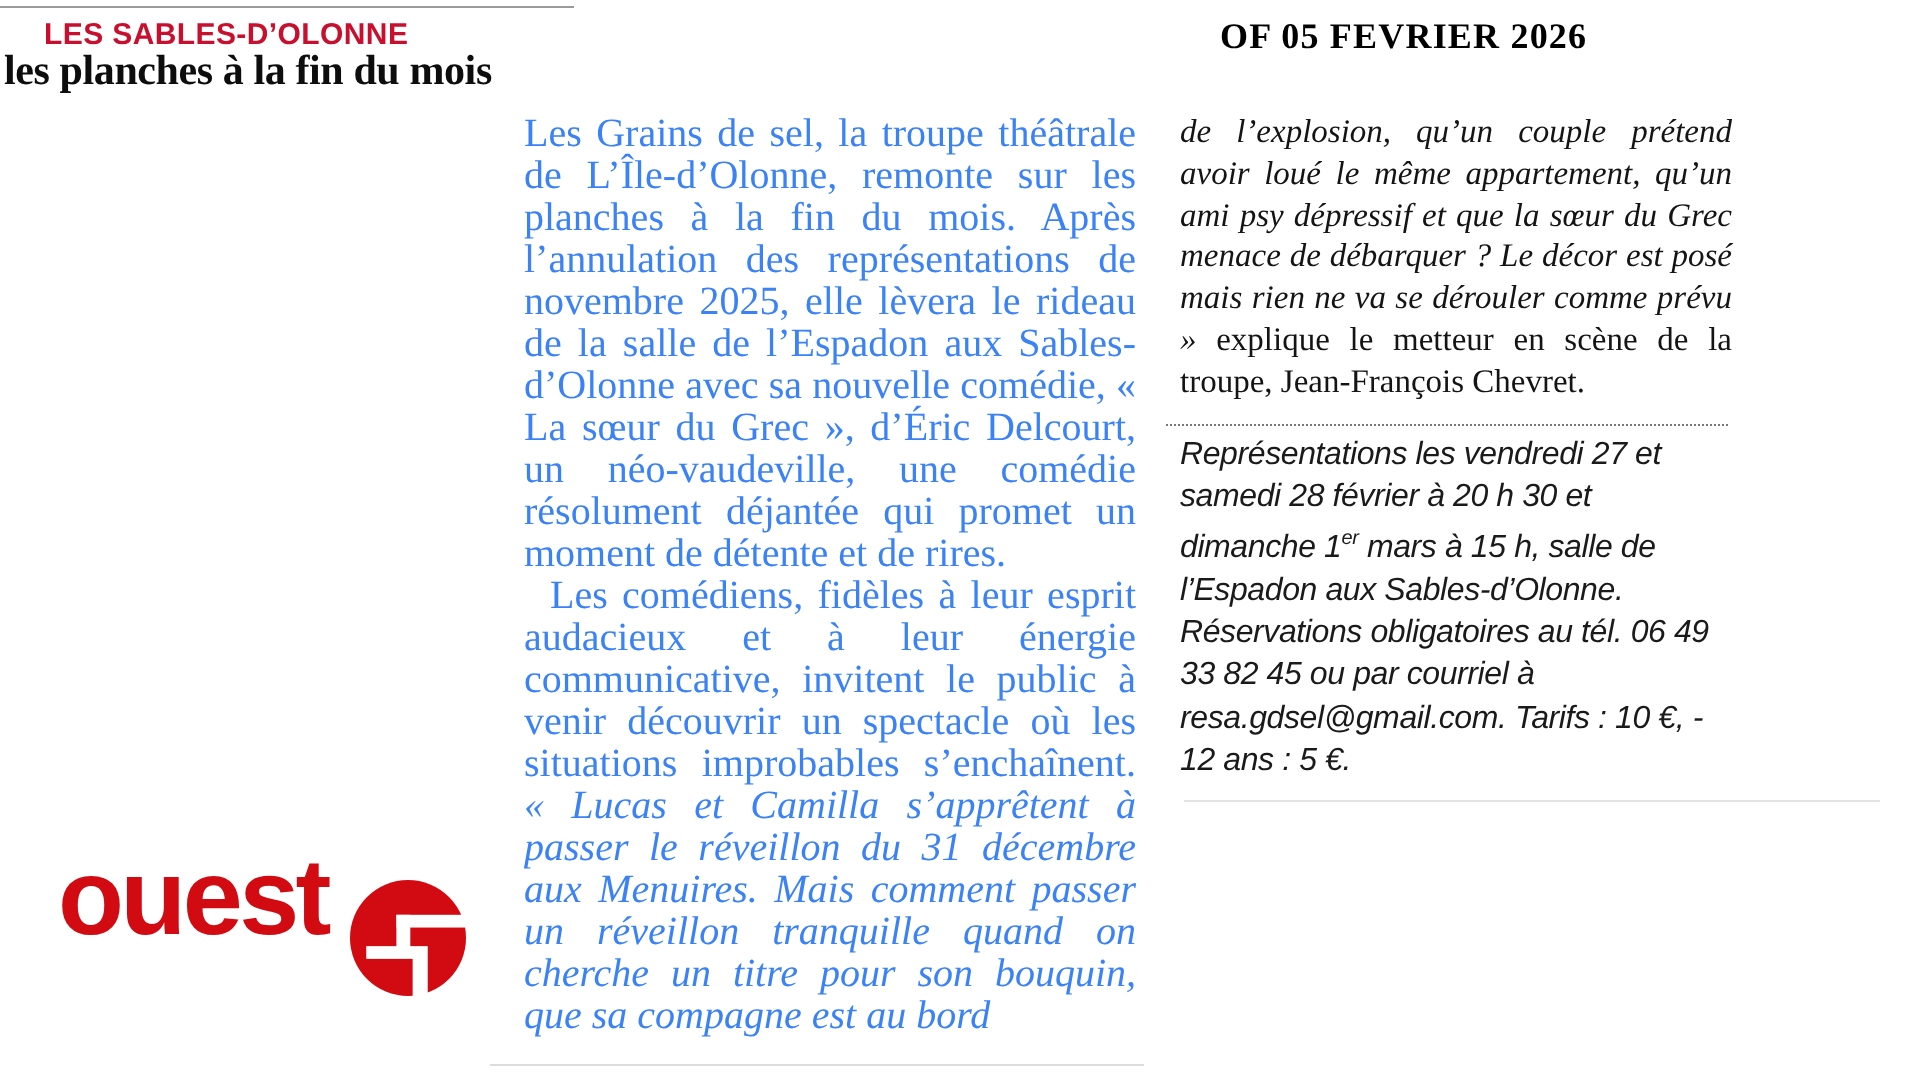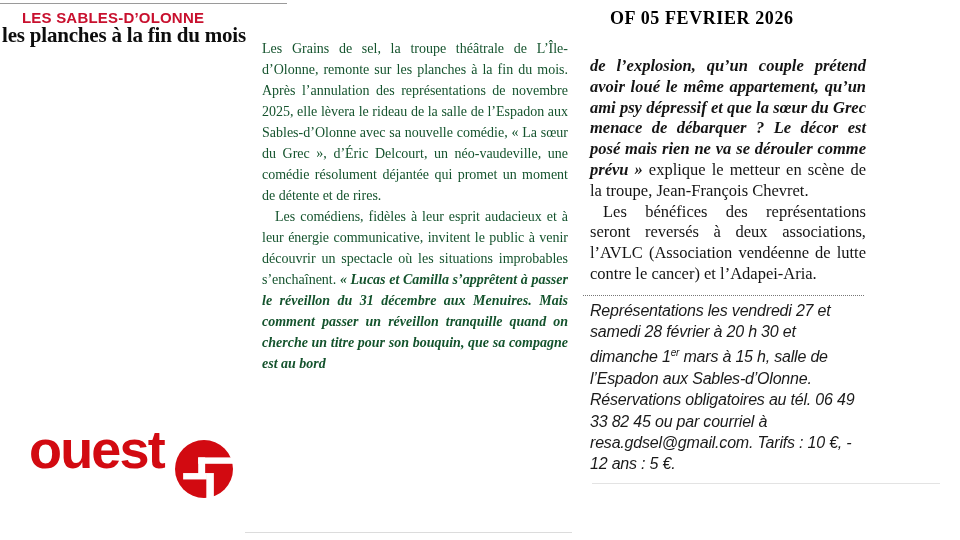--- a/index.html
+++ b/index.html
@@ -32,29 +32,29 @@
   .headline {
     position: absolute; left: 2px; top: 23px; width: 290px;
     font-family: "Liberation Serif", serif;
     font-weight: 700; font-size: 21px; line-height: 25px;
     letter-spacing: -.2px; color: #0d0d0d;
   }
   .headline span { display: block; }
 
   
   .col-mid {
-    position: absolute; left: 262px; top: 38px; width: 306px;
+    position: absolute; left: 262px; top: 57px; width: 306px;
     max-height: 484px; overflow: hidden;
-    font-size: 14px; line-height: 21px;
-    text-align: justify; color: #14532d;
+    font-size: 20px; line-height: 21px;
+    text-align: justify; color: #3b82f6;
     hyphens: auto;
   }
   .col-mid p.indent { text-indent: 13px; }
   .quote {
-    font-weight: 700; font-style: italic;
+    font-weight: 400; font-style: italic;
   }
 
   .rule-mid-bottom {
     position: absolute; left: 245px; top: 532px;
     width: 327px; height: 1px; background: #dcdcdc;
   }
 
   
   .of-date {
     position: absolute; left: 610px; top: 8px;
@@ -120,21 +120,20 @@
 
 <div class="col-mid">
   <p>Les Grains de sel, la troupe théâtrale de L’Île-d’Olonne, remonte sur les planches à la fin du mois. Après l’annulation des représentations de novembre 2025, elle lèvera le rideau de la salle de l’Espadon aux Sables-d’Olonne avec sa nouvelle comédie, « La sœur du Grec », d’Éric Delcourt, un néo-vaudeville, une comédie résolument déjantée qui promet un moment de détente et de rires.</p>
   <p class="indent"><span>Les comédiens, fidèles à leur esprit audacieux et à leur énergie communicative, invitent le public à venir découvrir un spectacle où les situations improbables s’enchaînent. </span><span class="quote">« Lucas et Camilla s’apprêtent à passer le réveillon du 31 décembre aux Menuires. Mais comment passer un réveillon tranquille quand on cherche un titre pour son bouquin, que sa compagne est au bord</span></p>
 </div>
 
 <div class="rule-mid-bottom"></div>
 
 <div class="col-right">
   <p><span class="quote">de l’explosion, qu’un couple prétend avoir loué le même appartement, qu’un ami psy dépressif et que la sœur du Grec menace de débarquer ? Le décor est posé mais rien ne va se dérouler comme prévu » </span><span>explique le metteur en scène de la troupe, Jean-François Chevret.</span></p>
-  <p class="indent">Les bénéfices des représentations seront reversés à deux associations, l’AVLC (Association vendéenne de lutte contre le cancer) et l’Adapei-Aria.</p>
   <hr class="dotted-rule">
   <p class="practical"><span>Représentations les vendredi 27 et samedi 28 février à 20 h 30 et dimanche 1</span><sup>er</sup><span> mars à 15 h, salle de l’Espadon aux Sables-d’Olonne. Réservations obligatoires au tél. 06 49 33 82 45 ou par courriel à resa.gdsel@gmail.com. Tarifs : 10 €, - 12 ans : 5 €.</span></p>
   <div class="rule-right-bottom"></div>
 </div>
 
 <div class="logo-text">
   <span>ouest</span>
 </div>
 
 <svg class="logo-mark" viewBox="0 0 100 100" xmlns="http://www.w3.org/2000/svg" aria-hidden="true">

